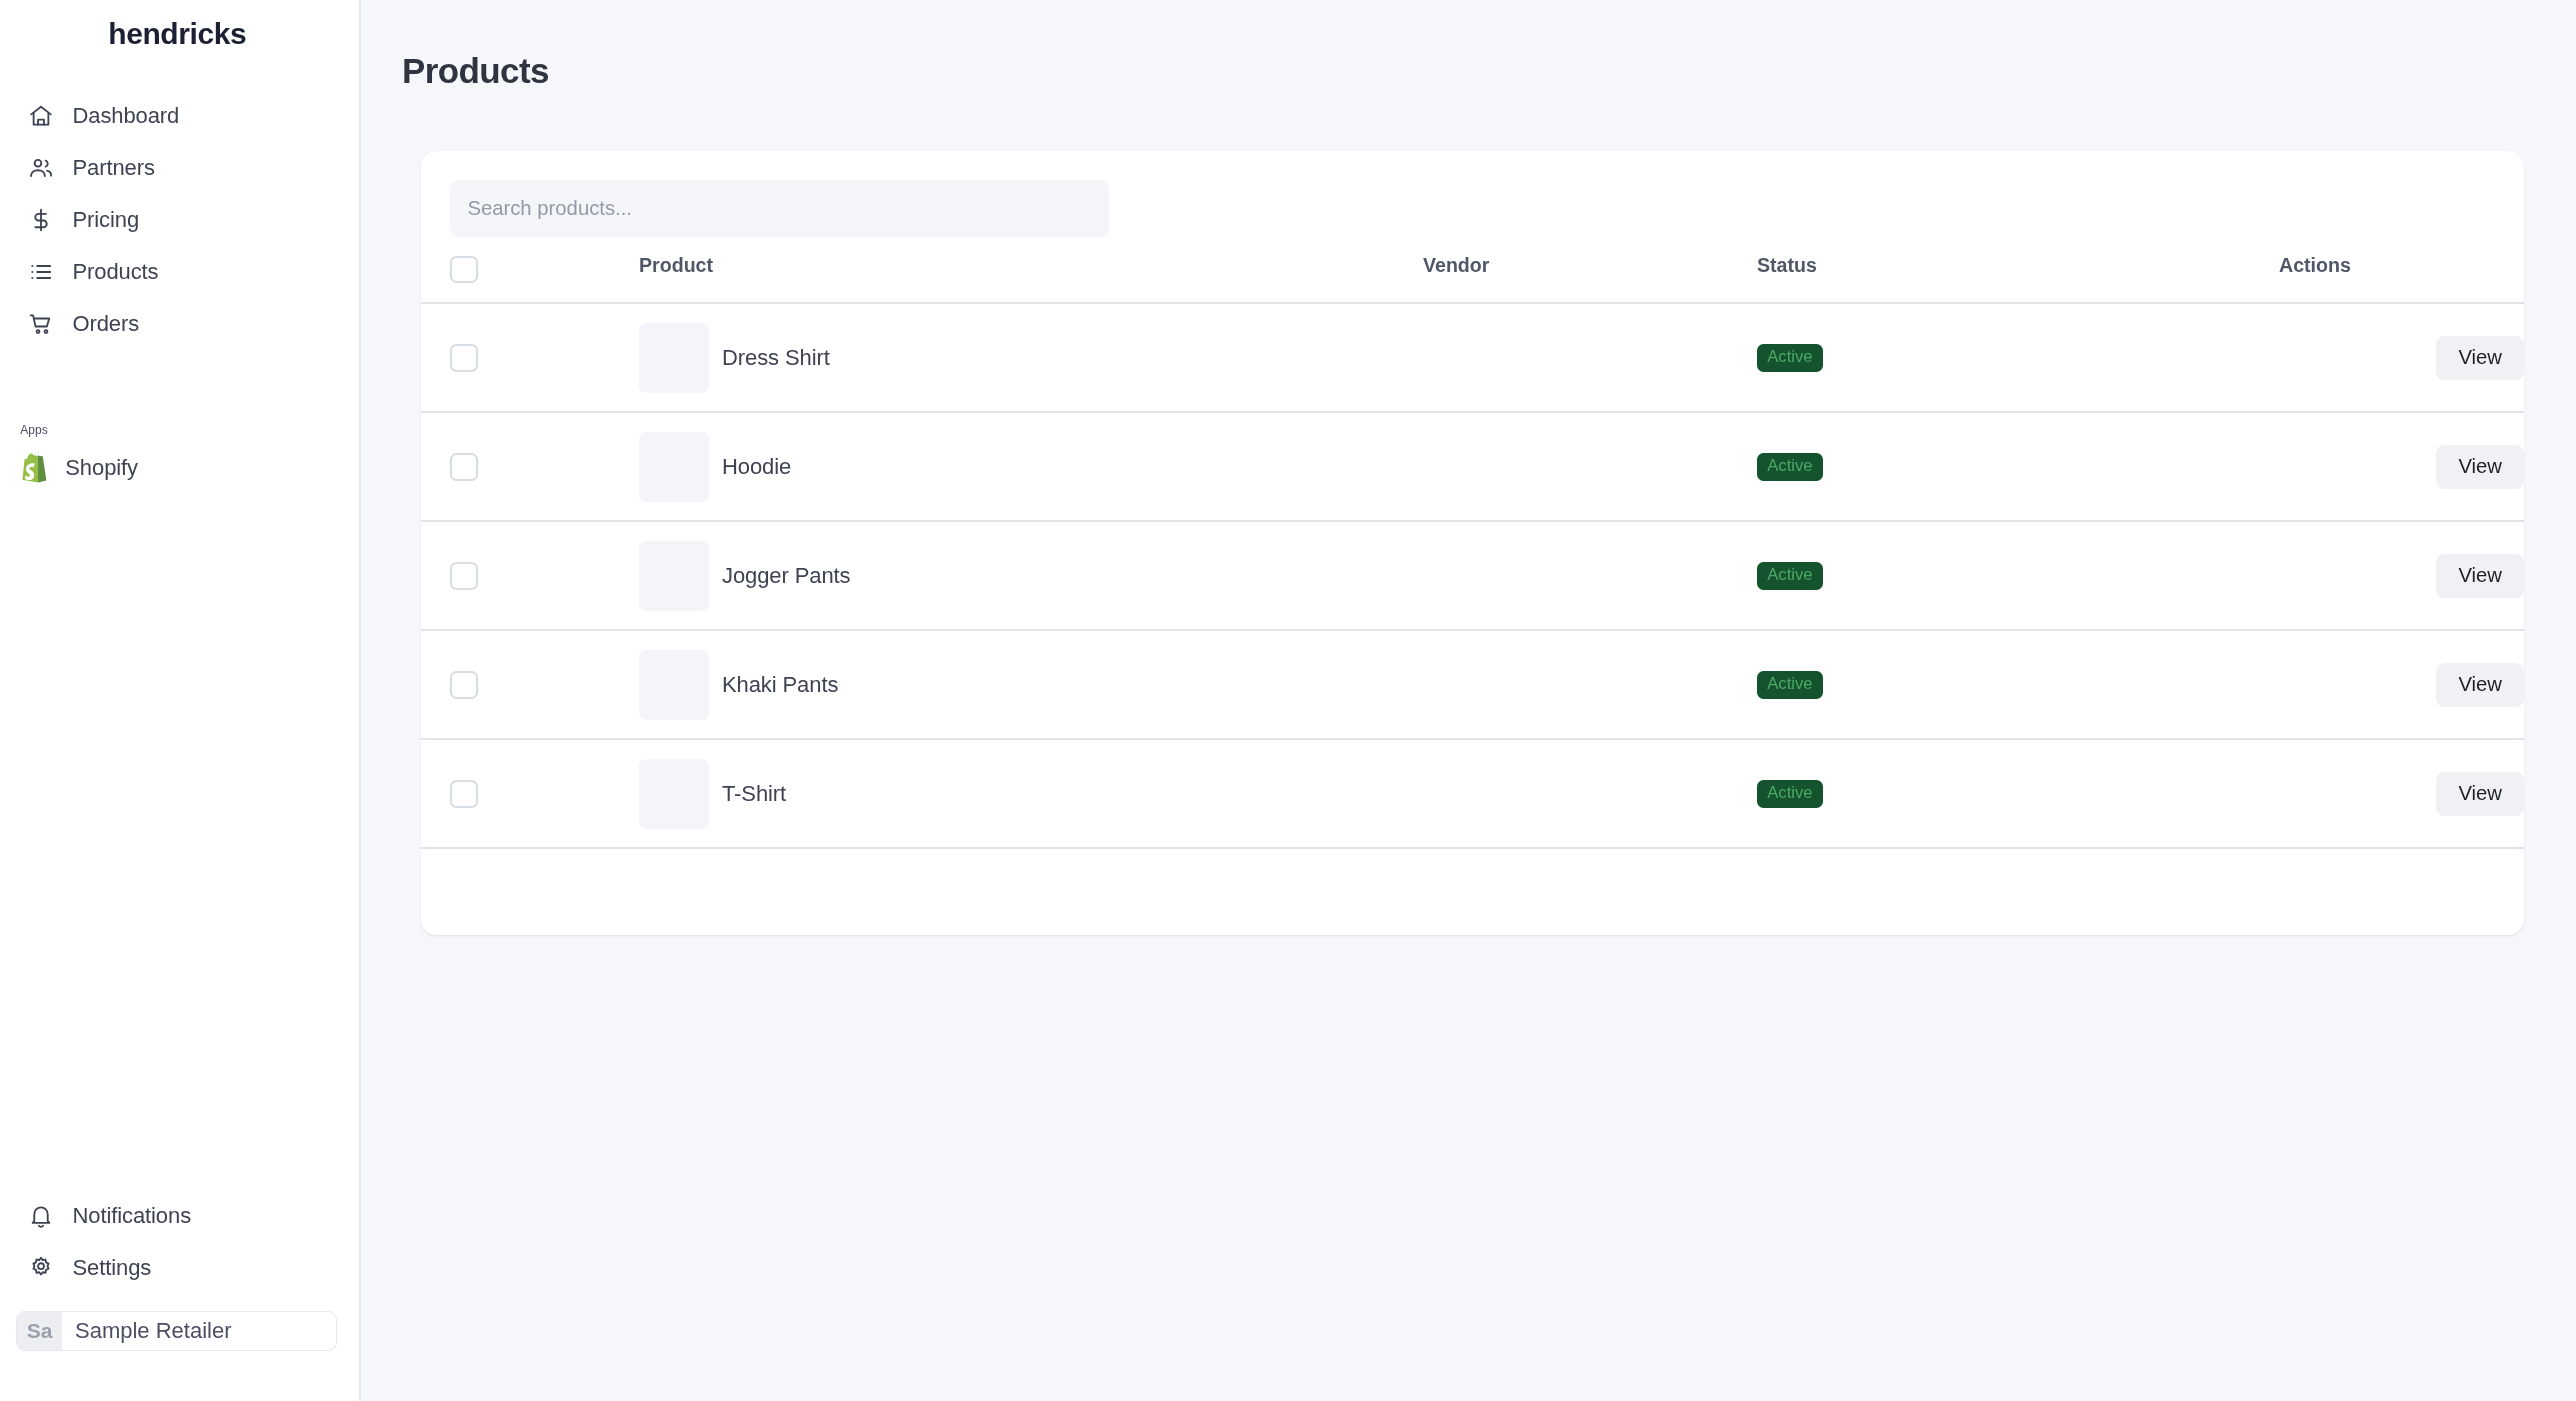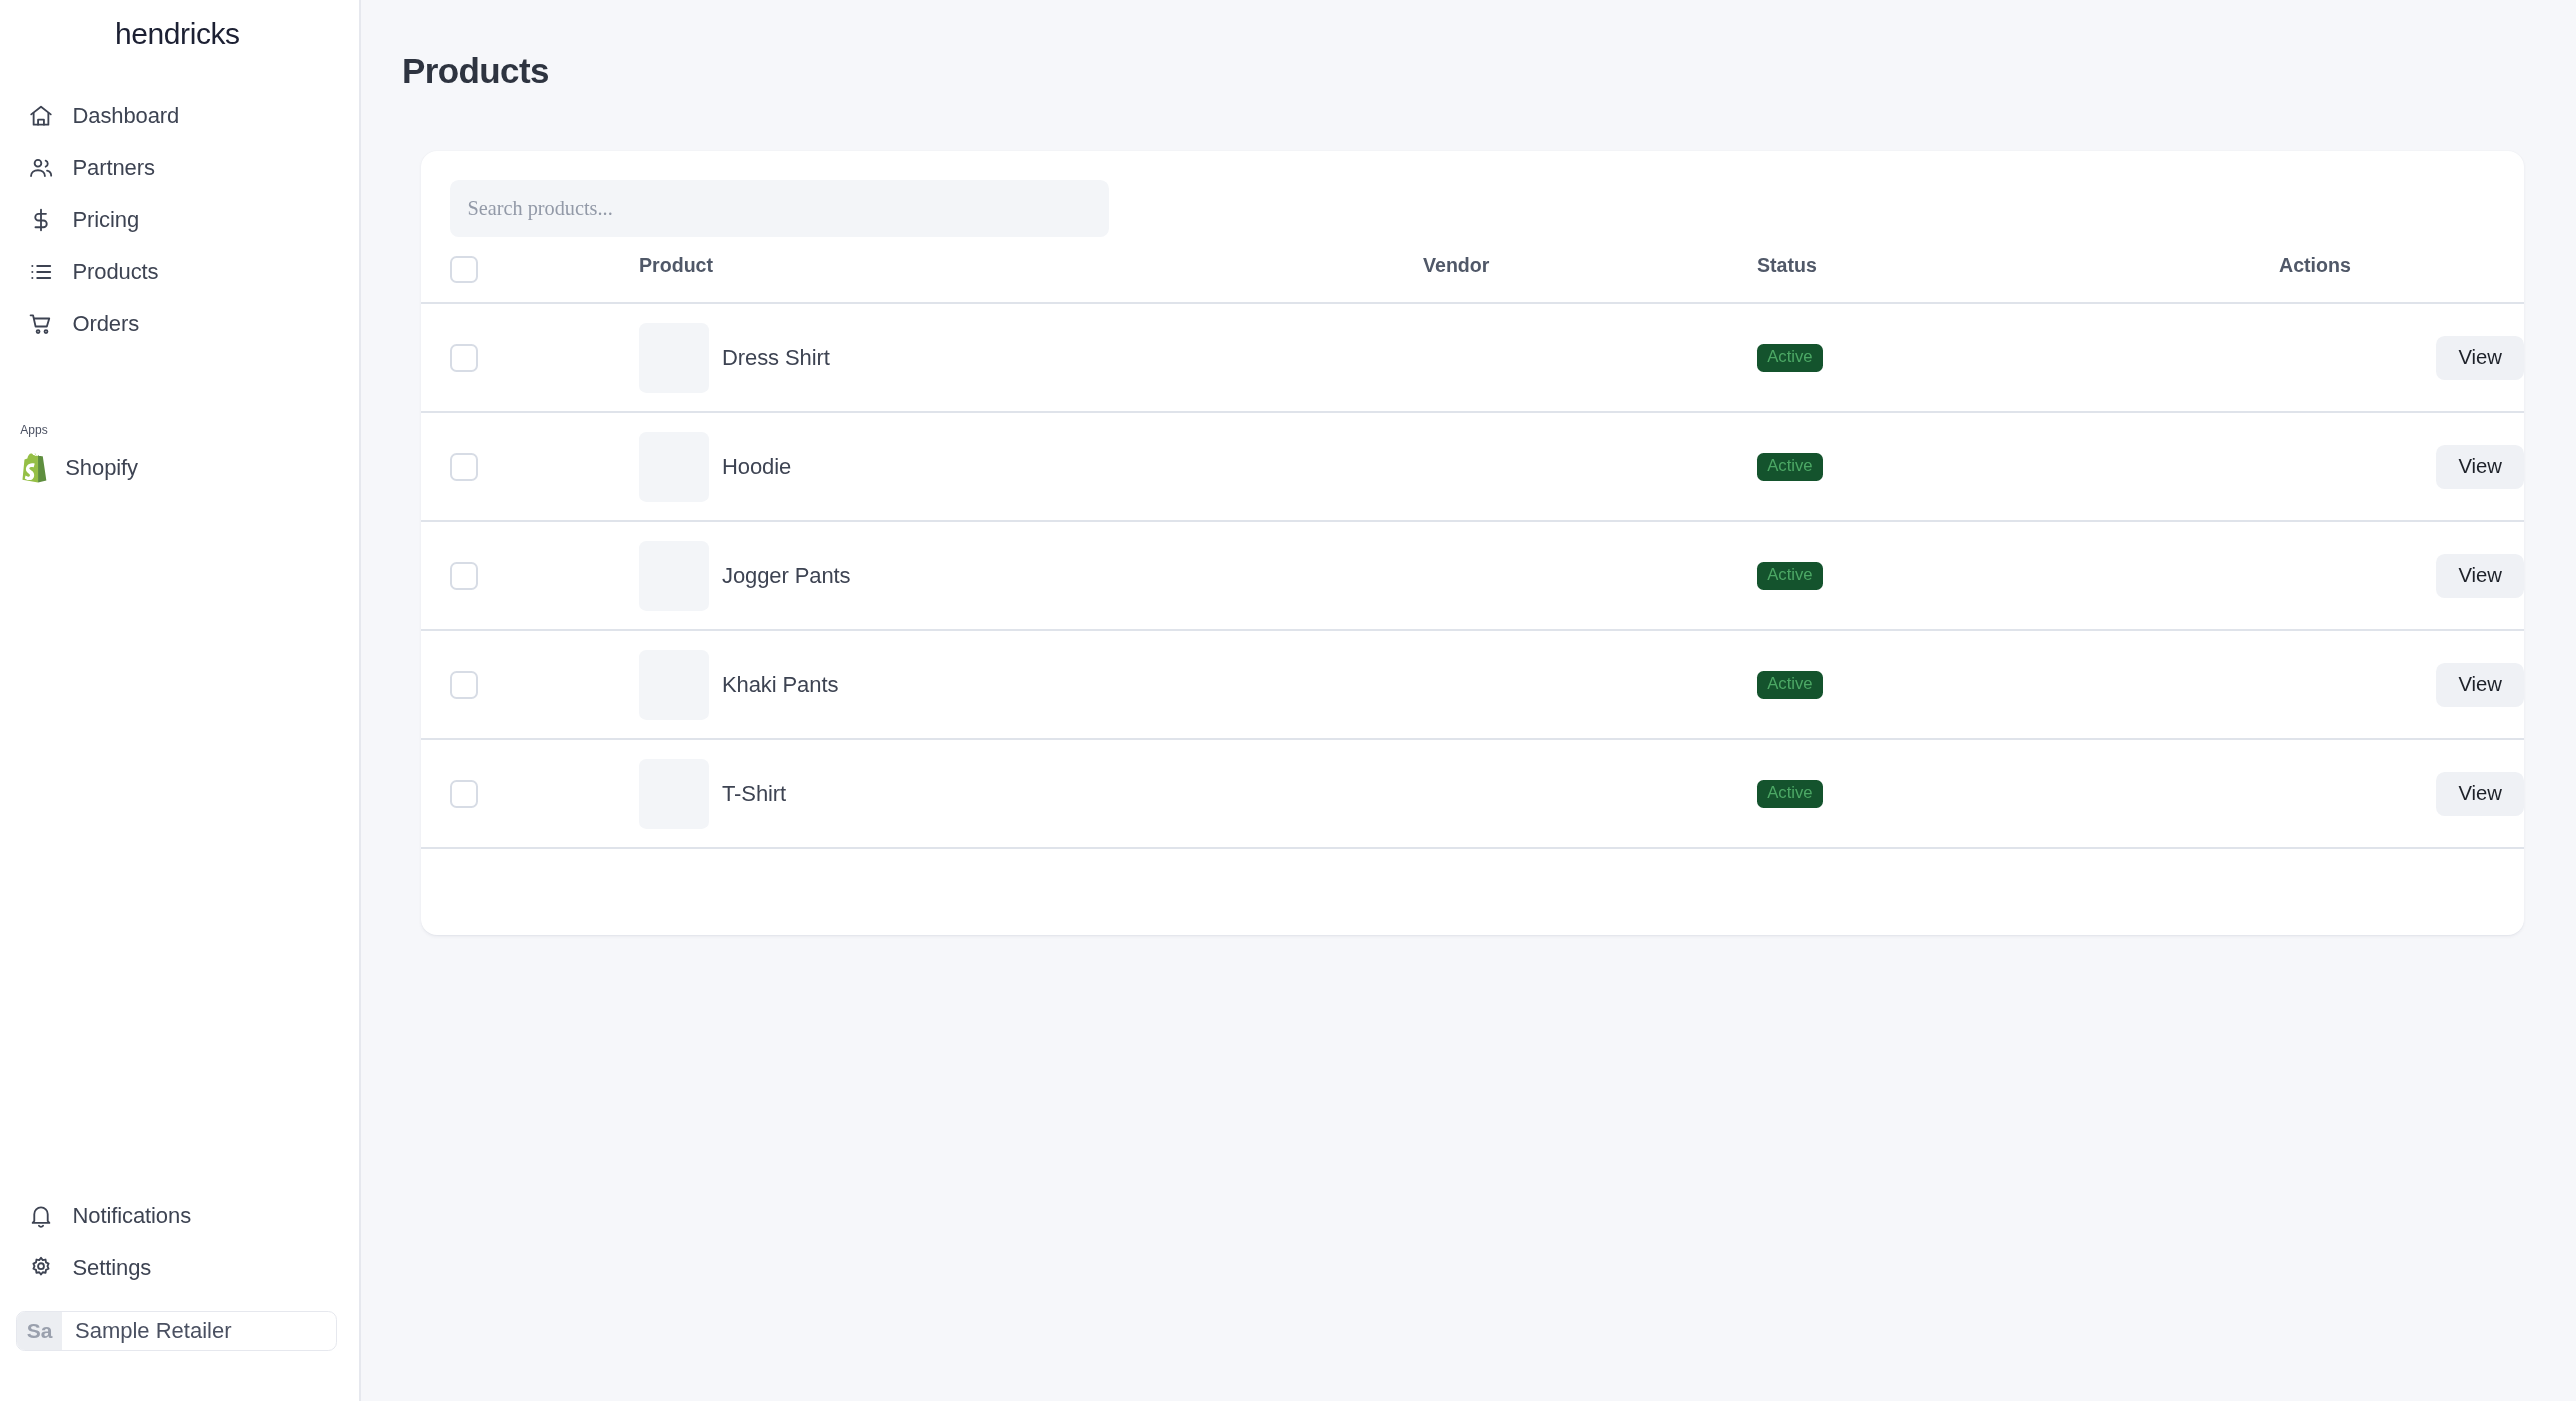--- a/index.html
+++ b/index.html
@@ -16,21 +16,21 @@
   .sidebar {
     width: 361px;
     height: 1402px;
     background: #ffffff;
     border-right: 2.2px solid #e6e8ee;
     position: relative;
     flex: 0 0 361px;
   }
   .brand {
     font-size: 30px;
-    font-weight: normal;
+    font-weight: bold;
     color: #1c2033;
     letter-spacing: -0.4px;
     text-align: center;
     padding-top: 16.7px;
     padding-right: 4.4px;
   }
   .nav { margin-top: 39px; }
   .nav-item {
     display: flex;
     align-items: center;
@@ -131,21 +131,21 @@
   .search-wrap { padding: 29px 0 0 29px; }
   .search-input {
     width: 659px;
     height: 57px;
     background: #f3f5f8;
     border: none;
     border-radius: 8.7px;
     padding: 0 17.4px;
     font-size: 20.3px;
     color: #3d4352;
-    font-family: Liberation Serif, serif;
+    font-family: Liberation Sans, sans-serif;
     outline: none;
   }
   .search-input::placeholder { color: #939aa8; }
 
   table.products {
     width: 100%;
     border-collapse: collapse;
     margin-top: 17.4px;
     table-layout: fixed;
   }

